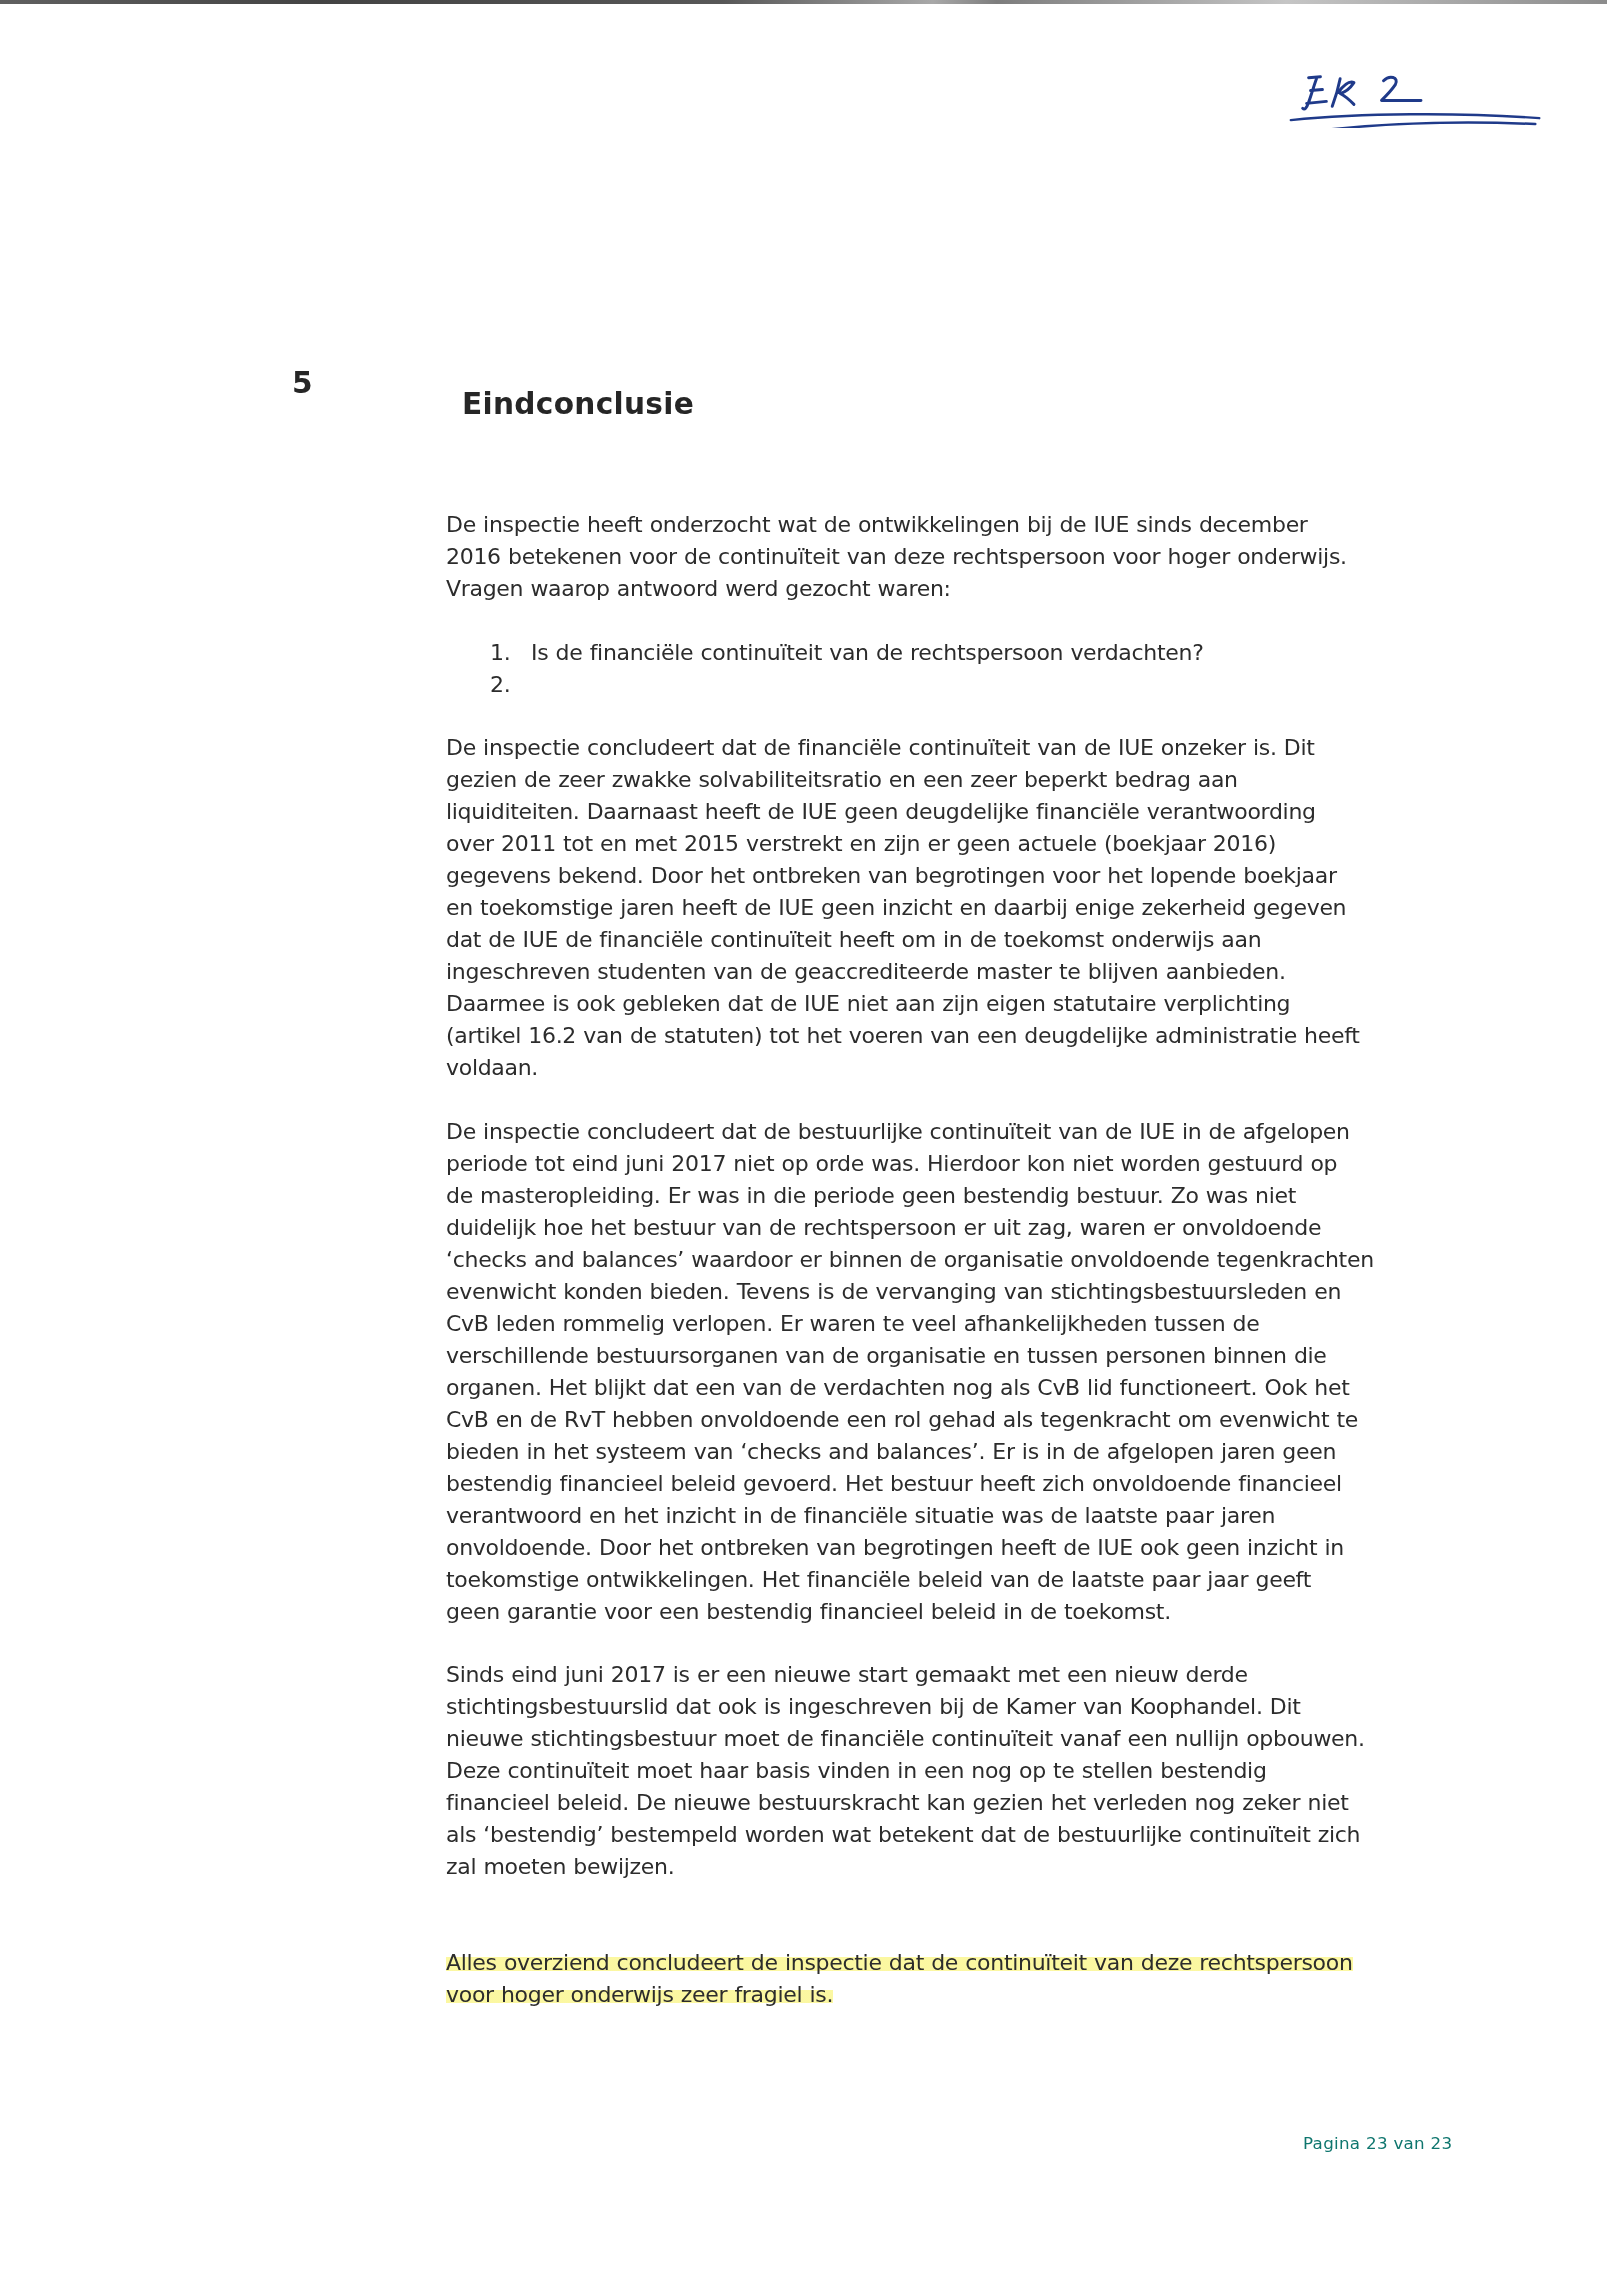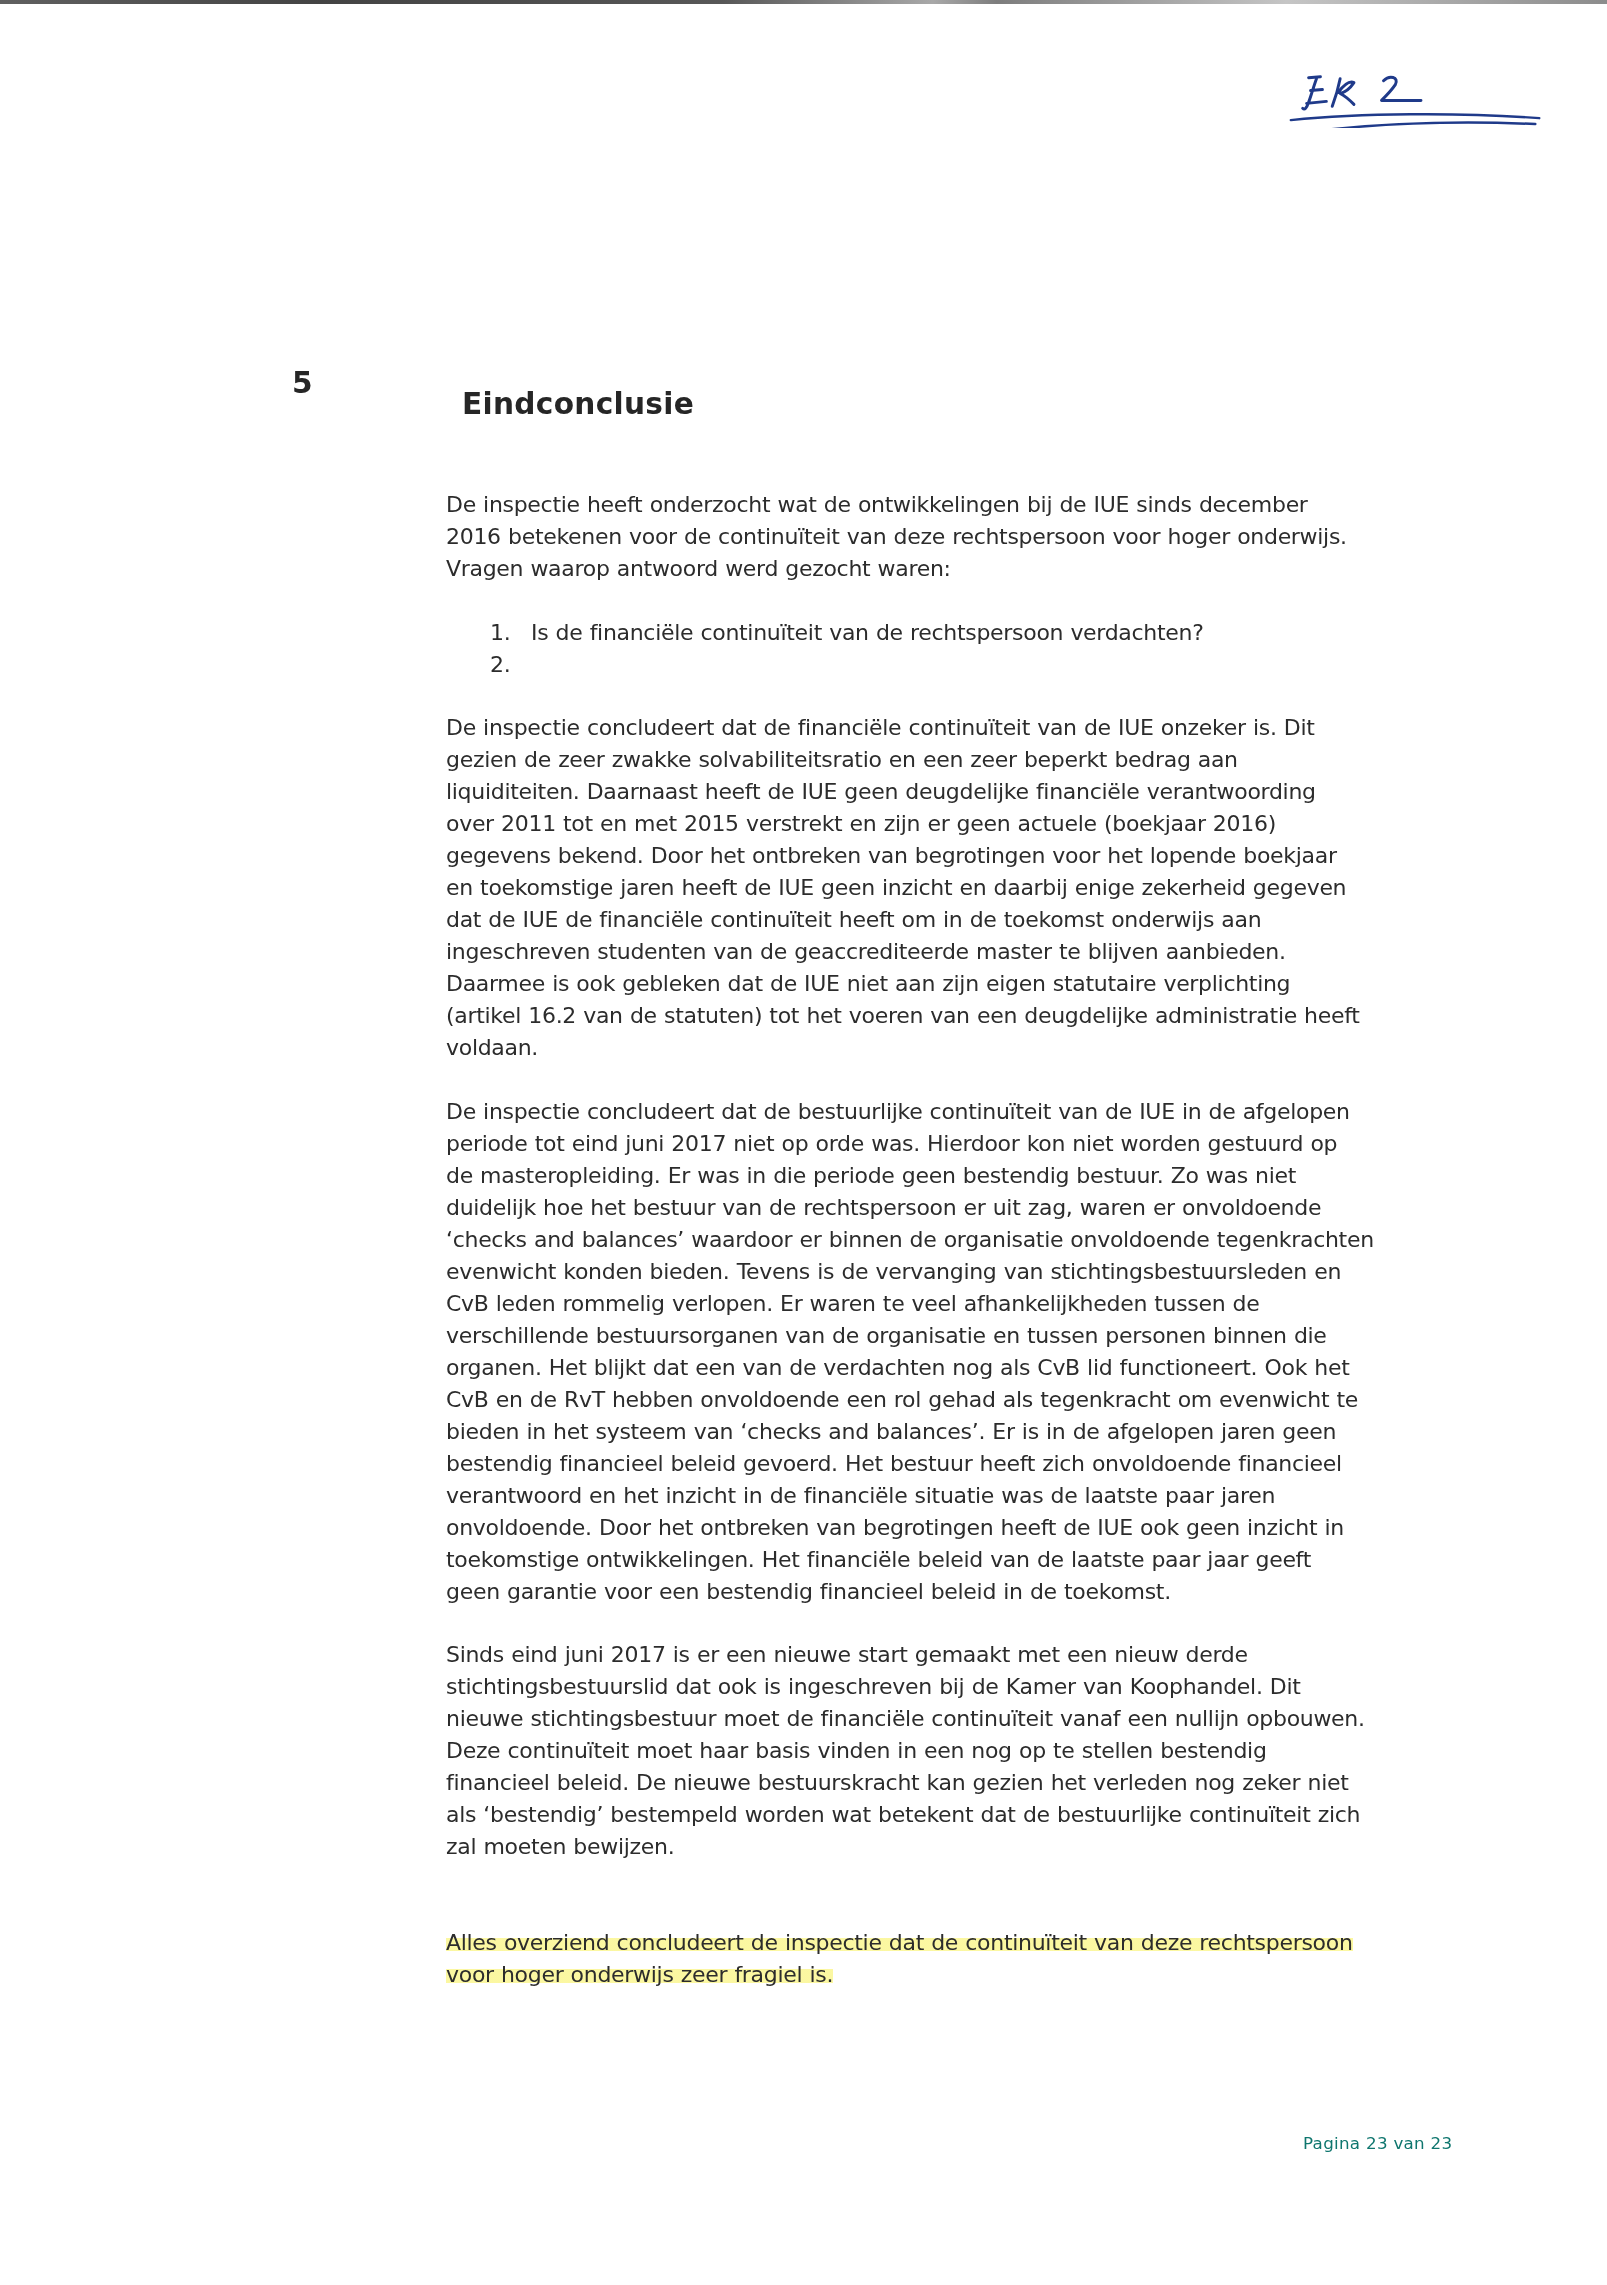--- a/index.html
+++ b/index.html
@@ -46,21 +46,21 @@
       top: 371px;
       font-size: 29.6px;
       font-weight: bold;
       color: #262626;
       margin: 16px;
       letter-spacing: 0.3px;
     }
     .body-text {
       position: absolute;
       left: 446px;
-      top: 489px;
+      top: 509px;
       width: 1044px;
       font-size: 22px;
       line-height: 32px;
       letter-spacing: -0.3px;
       word-spacing: 0.5px;
       color: #2c2c2c;
     }
     .body-text p {
       margin: 0 0 31.5px 0;
       white-space: pre-line;

